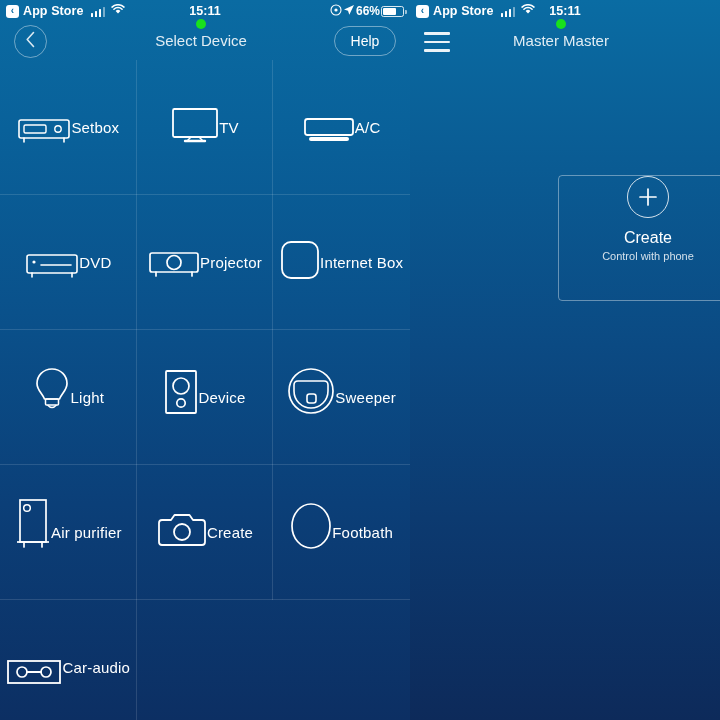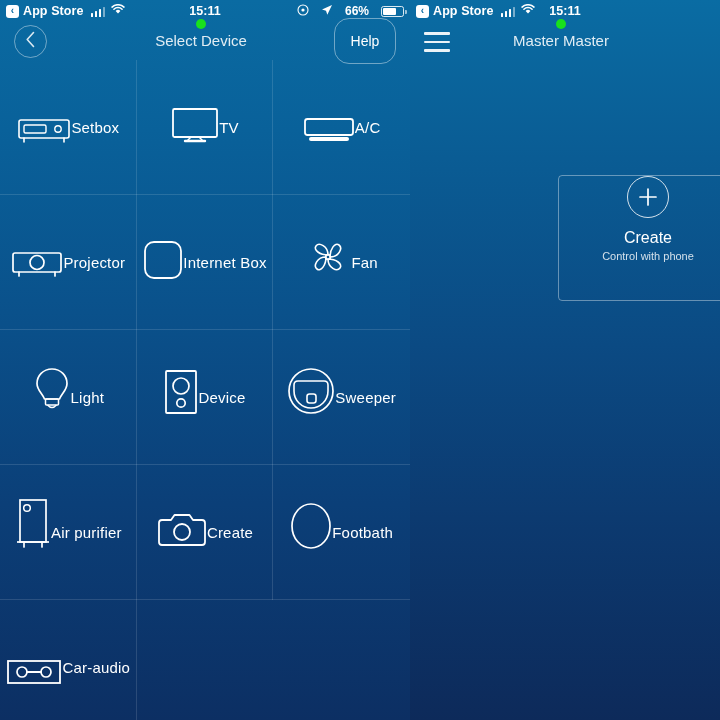--- a/index.html
+++ b/index.html
@@ -50,21 +50,21 @@
   .sb-signal i:nth-child(1) { height: 4px; }
   .sb-signal i:nth-child(2) { height: 6px; }
   .sb-signal i:nth-child(3) { height: 8px; }
   .sb-signal i:nth-child(4) { height: 10px; opacity: 0.45; }
   .sb-wifi { margin-left: 2px; display: block; }
   .sb-center {
     position: absolute; left: 0; right: 0; text-align: center;
     font-size: 12.5px; font-weight: bold; pointer-events: none;
   }
   .sb-right {
-    margin-left: auto; display: flex; align-items: center; gap: 12px;
+    margin-left: auto; display: flex; align-items: center; gap: 1px;
     font-size: 12px; font-weight: bold;
   }
   .sb-battery {
     width: 23px; height: 11px; border: 1.3px solid rgba(255,255,255,0.85);
     border-radius: 2.5px; position: relative; display: inline-block;
   }
   .sb-battery::after {
     content: ""; position: absolute; right: -3.5px; top: 3px;
     width: 2px; height: 4px; background: rgba(255,255,255,0.6);
     border-radius: 0 1px 1px 0;
@@ -94,21 +94,21 @@
   .nav-dot {
     width: 10px; height: 10px; border-radius: 50%;
     background: #19e11c; margin-bottom: 3px;
   }
   .nav-title {
     color: rgba(255,255,255,0.88);
     font-size: 15px;
   }
   .nav-help {
     margin-left: auto;
-    min-width: 62px; height: 46px; border-radius: 15px;
+    min-width: 62px; height: 30px; border-radius: 15px;
     border: 1.2px solid rgba(255,255,255,0.42);
     display: flex; align-items: center; justify-content: center;
     color: #ffffff; font-size: 14px; cursor: pointer; text-align: right;
   }
   .nav-hamburger {
     width: 26px; display: flex; flex-direction: column; gap: 6px;
     cursor: pointer; margin-top: 2px;
   }
   .nav-hamburger span {
     display: block; height: 2.4px; background: rgba(255,255,255,0.92);
@@ -252,20 +252,31 @@
         <span class="ic">
           <svg class="icon-svg" width="52" height="28" viewBox="0 0 52 28">
               <rect x="2" y="2" width="48" height="16" rx="2.5" stroke="#fff" stroke-width="1.8" fill="none"></rect>
               <path d="M4 18 h44" stroke="#fff" stroke-width="1.4"></path>
               <rect x="6" y="20" width="40" height="4" rx="2" fill="#fff"></rect>
             </svg>
         </span>
         <span class="lbl">A/C</span>
       </div>
 
+      <div class="cell">
+        <span class="ic">
+          <svg class="icon-svg" width="54" height="28" viewBox="0 0 54 28">
+              <rect x="2" y="3" width="50" height="18" rx="2" stroke="#fff" stroke-width="1.6" fill="none"></rect>
+              <circle cx="9" cy="10" r="1.6" fill="#fff"></circle>
+              <path d="M16 13 h30" stroke="#fff" stroke-width="1.6" stroke-linecap="round"></path>
+              <path d="M7 21 v4 M47 21 v4" stroke="#fff" stroke-width="1.6" stroke-linecap="round"></path>
+            </svg>
+        </span>
+        <span class="lbl">DVD</span>
+      </div>
 
       <div class="cell">
         <span class="ic">
           <svg class="icon-svg" width="52" height="30" viewBox="0 0 52 30">
               <rect x="2" y="3" width="48" height="19" rx="2" stroke="#fff" stroke-width="1.7" fill="none"></rect>
               <circle cx="26" cy="12.5" r="7" stroke="#fff" stroke-width="1.7" fill="none"></circle>
               <path d="M8 22 v4 M44 22 v4" stroke="#fff" stroke-width="1.7" stroke-linecap="round"></path>
             </svg>
         </span>
         <span class="lbl">Projector</span>
@@ -273,34 +284,20 @@
 
       <div class="cell">
         <span class="ic">
           <svg class="icon-svg" width="40" height="40" viewBox="0 0 40 40">
               <rect x="2" y="2" width="36" height="36" rx="9" stroke="#fff" stroke-width="1.8" fill="none"></rect>
             </svg>
         </span>
         <span class="lbl">Internet Box</span>
       </div>
 
-      <div class="cell">
-        <span class="ic">
-          <svg class="icon-svg" width="46" height="46" viewBox="0 0 46 46">
-              <g stroke="#fff" stroke-width="1.6" fill="none">
-                <path d="M23 21 C23 12, 14 8, 11 12 C8 16, 15 21, 23 21 Z"></path>
-                <path d="M25 23 C34 23, 38 14, 34 11 C30 8, 25 15, 25 23 Z"></path>
-                <path d="M23 25 C23 34, 32 38, 35 34 C38 30, 31 25, 23 25 Z"></path>
-                <path d="M21 23 C12 23, 8 32, 12 35 C16 38, 21 31, 21 23 Z"></path>
-                <circle cx="23" cy="23" r="2.4"></circle>
-              </g>
-            </svg>
-        </span>
-        <span class="lbl">Fan</span>
-      </div>
 
       <div class="cell">
         <span class="ic">
           <svg class="icon-svg" width="38" height="48" viewBox="0 0 38 48">
               <path d="M19 2 C10 2, 4 9, 4 16.5 C4 23, 9 26, 11.5 32 L26.5 32 C29 26, 34 23, 34 16.5 C34 9, 28 2, 19 2 Z" stroke="#fff" stroke-width="1.7" fill="none"></path>
               <rect x="12.5" y="32" width="13" height="6" rx="1" stroke="#fff" stroke-width="1.5" fill="none"></rect>
               <path d="M14.5 38 q4.5 5, 9 0" stroke="#fff" stroke-width="1.5" fill="none"></path>
             </svg>
         </span>
         <span class="lbl">Light</span>

